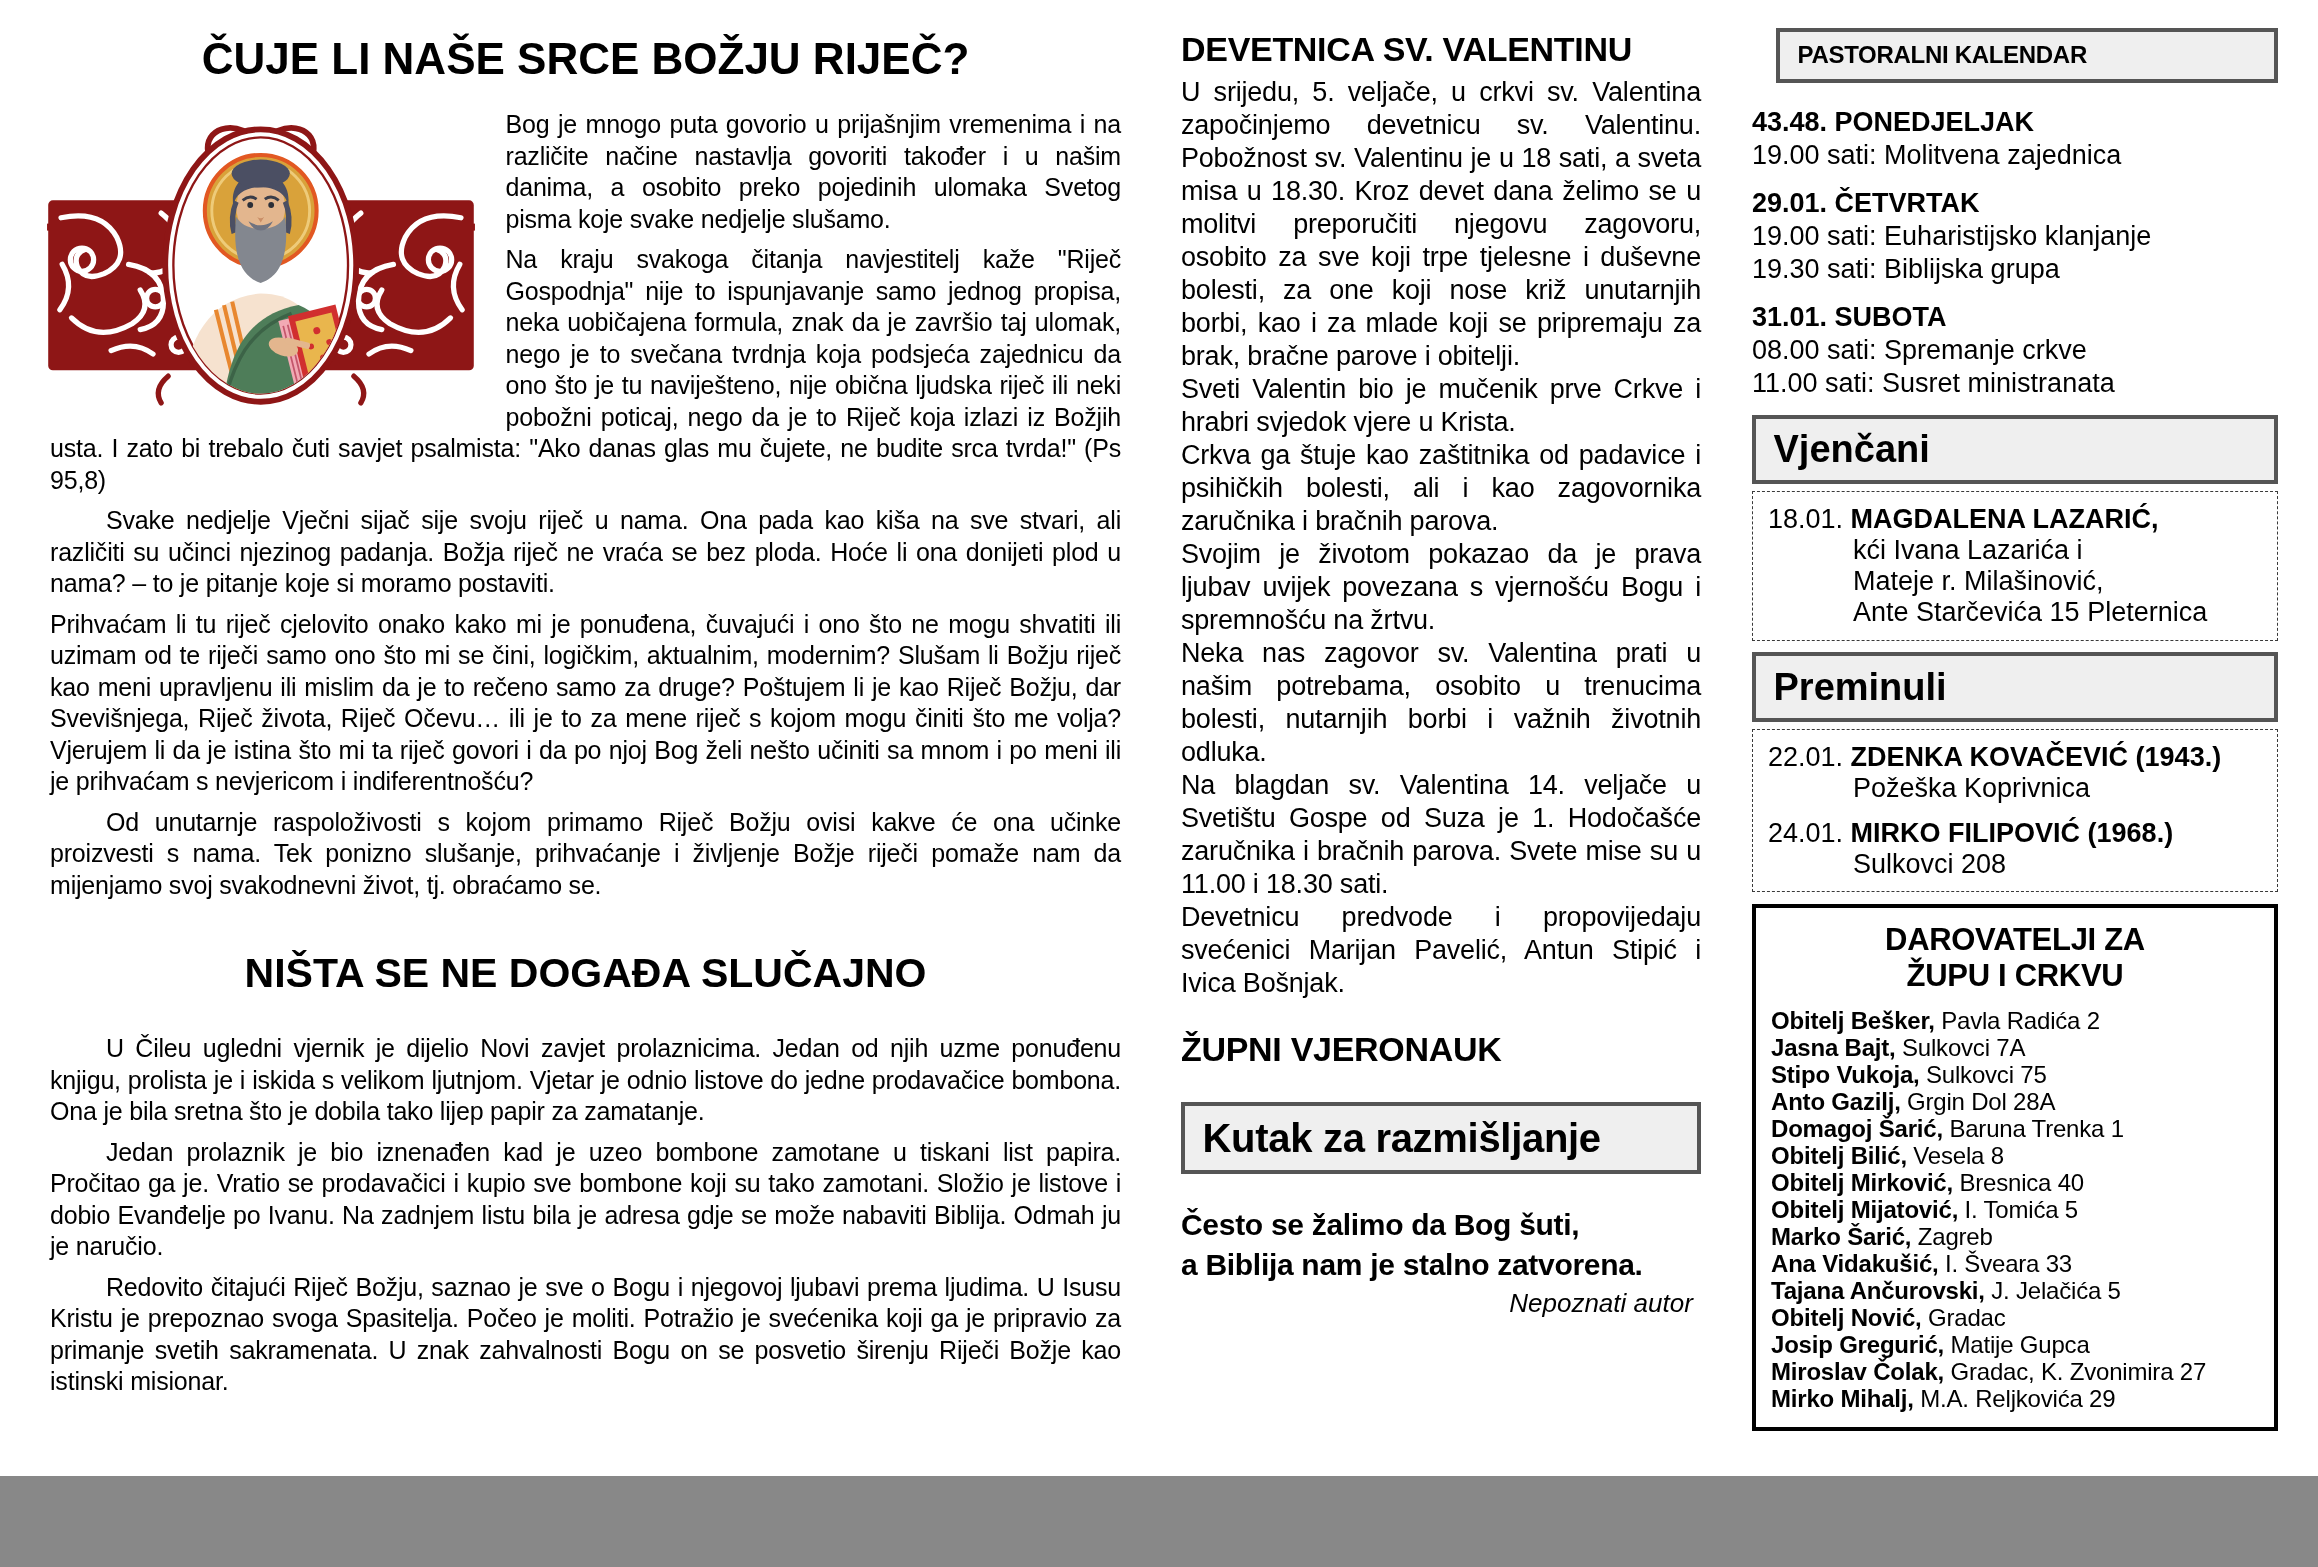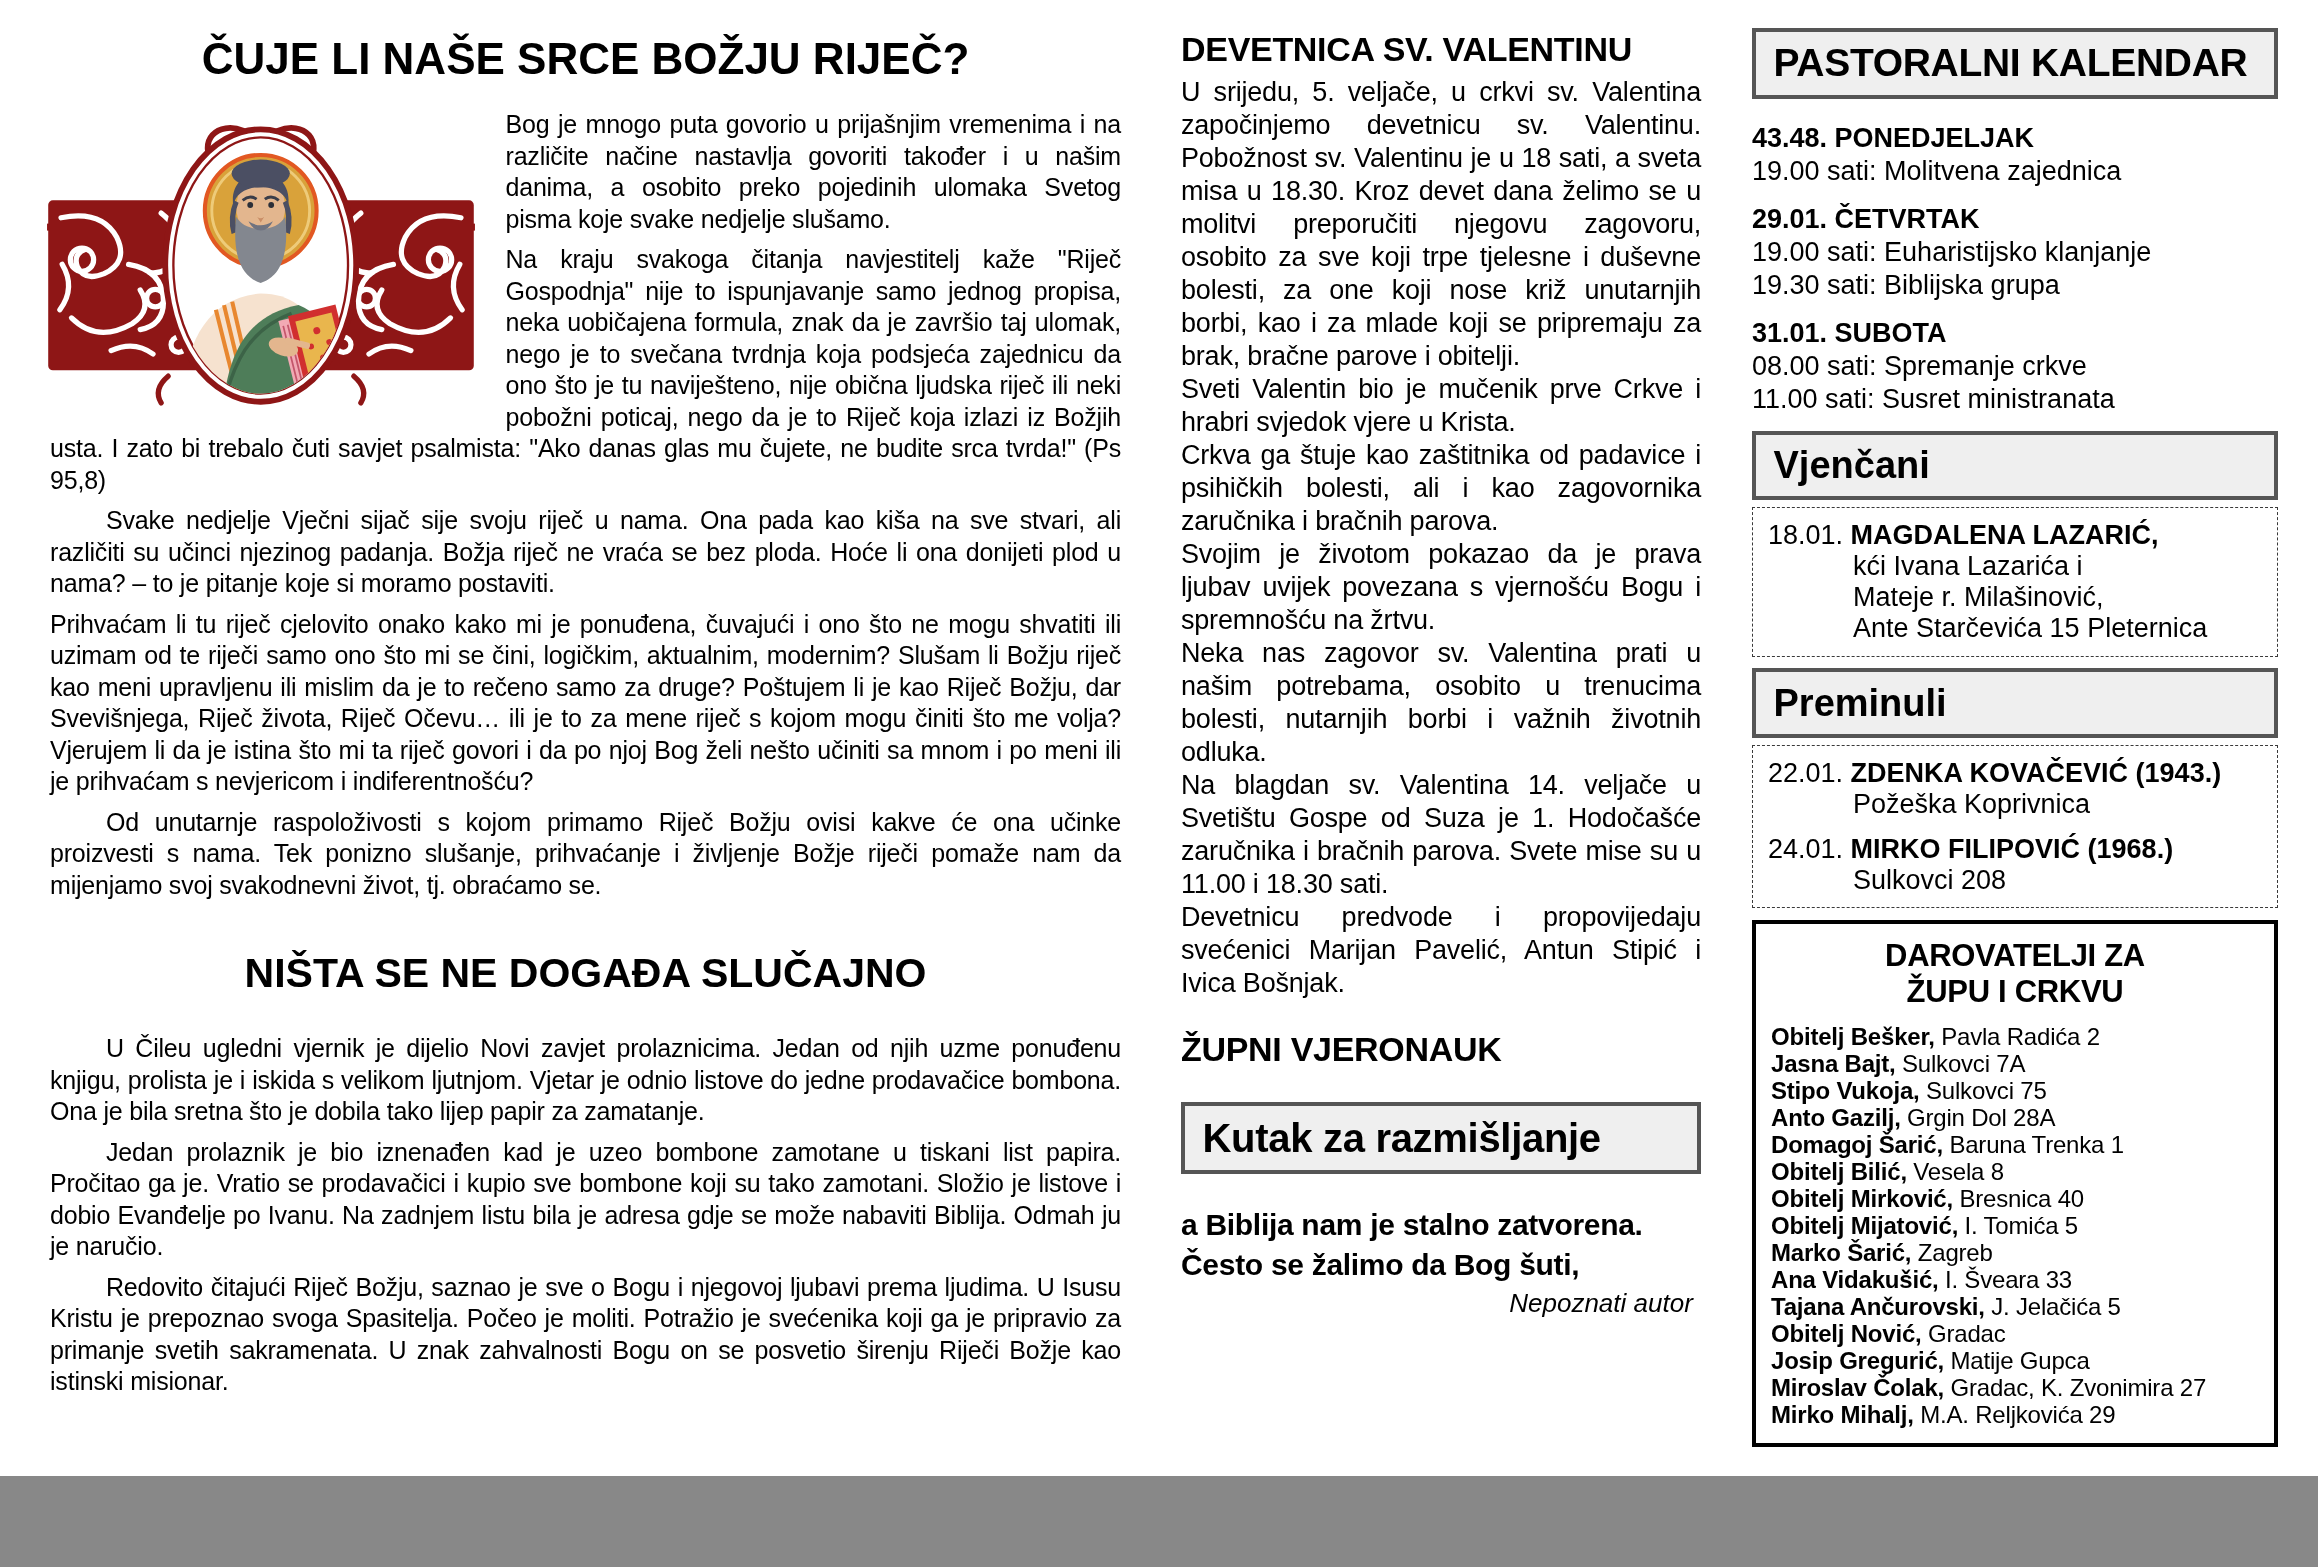--- a/index.html
+++ b/index.html
@@ -40,21 +40,21 @@
   
   .art{margin-bottom:30px;}
   .art-heading{font-size:34px;font-weight:bold;letter-spacing:-0.3px;margin:2.3px 0 7px 0;}
   .col-mid p{margin:0;font-size:27px;line-height:33px;text-align:justify;letter-spacing:-0.2px;}
   .box-heading{background:var(--box-bg);border:4.1px solid var(--box-border);padding:9.3px 17.5px;font-weight:bold;}
   .kutak-box{font-size:40px;margin-top:33px;letter-spacing:-0.3px;}
   .quote{margin-top:31.5px;font-size:30px;line-height:40px;font-weight:bold;letter-spacing:-0.3px;}
   .quote-author{font-size:26px;font-style:italic;text-align:right;margin-top:2.3px;padding-right:8.2px;}
 
   
-  .cal-heading-box{font-size:39px;letter-spacing:-0.3px;}
+  .cal-heading-box{font-size:24px;letter-spacing:-0.3px;margin-left:24px;}
   .cal-list{margin:23px 0 3.5px 0;}
   .cal-entry{margin-bottom:15px;}
   .cal-date{font-weight:bold;font-size:27px;line-height:33px;}
   .cal-item{font-size:27px;line-height:33px;}
   .vp-box{font-size:38px;}
   .dashed-box{border:1.7px dashed #3a3a3a;padding:11.7px 15px;margin:7px 0 11.7px 0;}
   .person{font-size:27px;line-height:31px;margin-bottom:14px;}
   .person:last-child{margin-bottom:0;}
   .person-name{font-weight:bold;}
   .person-cont{margin-left:85px;}
@@ -217,22 +217,22 @@
         </div>
         <div class="art">
           <h3 class="art-heading">ŽUPNI VJERONAUK</h3>
         </div>
       </div>
 
     <div class="box-heading kutak-box">
       <span>Kutak za razmišljanje</span>
     </div>
     <div class="quote">
+      <div>Često se žalimo da Bog šuti,</div>
       <div>a Biblija nam je stalno zatvorena.</div>
-      <div>Često se žalimo da Bog šuti,</div>
     </div>
     <div class="quote-author">Nepoznati autor</div>
   </div>
 
   <div class="col col-right">
     <div class="box-heading cal-heading-box">
       <span>PASTORALNI KALENDAR</span>
     </div>
     <div class="cal-list" id="cal-list">
         <div class="cal-entry">

